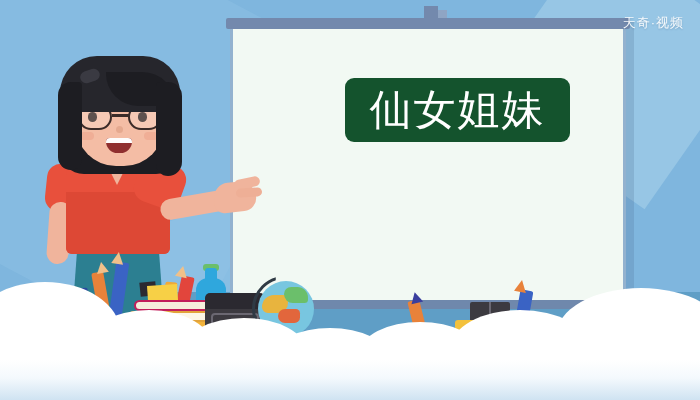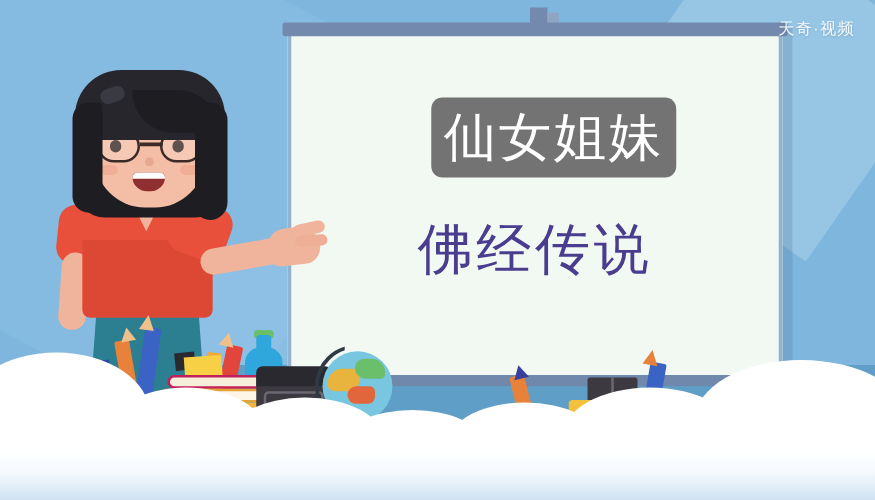--- a/index.html
+++ b/index.html
@@ -92,22 +92,22 @@
     position:absolute;
     left:626px; top:22px;
     width:8px; height:286px;
     background:rgba(60,90,130,.18);
   }
 
   
   .badge {
     position:absolute;
     left:345px; top:78px;
-    width:196px; height:64px;
-    background:#737373;
+    width:225px; height:64px;
+    background:#14532d;
     border-radius:9px;
     display:flex; align-items:center; justify-content:center;
   }
   .badge-text {
     color:#ffffff;
     font-size:42px;
     line-height:1;
     letter-spacing:2px;
     font-weight:400;
   }
@@ -542,21 +542,20 @@
   <div class="board-mount-dot"></div>
   <div class="board-shadow"></div>
   <div class="board"></div>
   <div class="board-top"></div>
   <div class="board-bottom"></div>
 
   <div class="badge">
     <span class="badge-text">仙女姐妹</span>
   </div>
 
-  <div class="board-line">佛经传说</div>
 
   <div class="watermark">天奇·视频</div>
 
   <div class="teacher">
     <div class="t-skirt"></div>
     <div class="t-sleeve-l"></div>
     <div class="t-arm-l"></div>
     <div class="t-neck"></div>
     <div class="t-torso"></div>
     <div class="t-torso-shade"></div>

